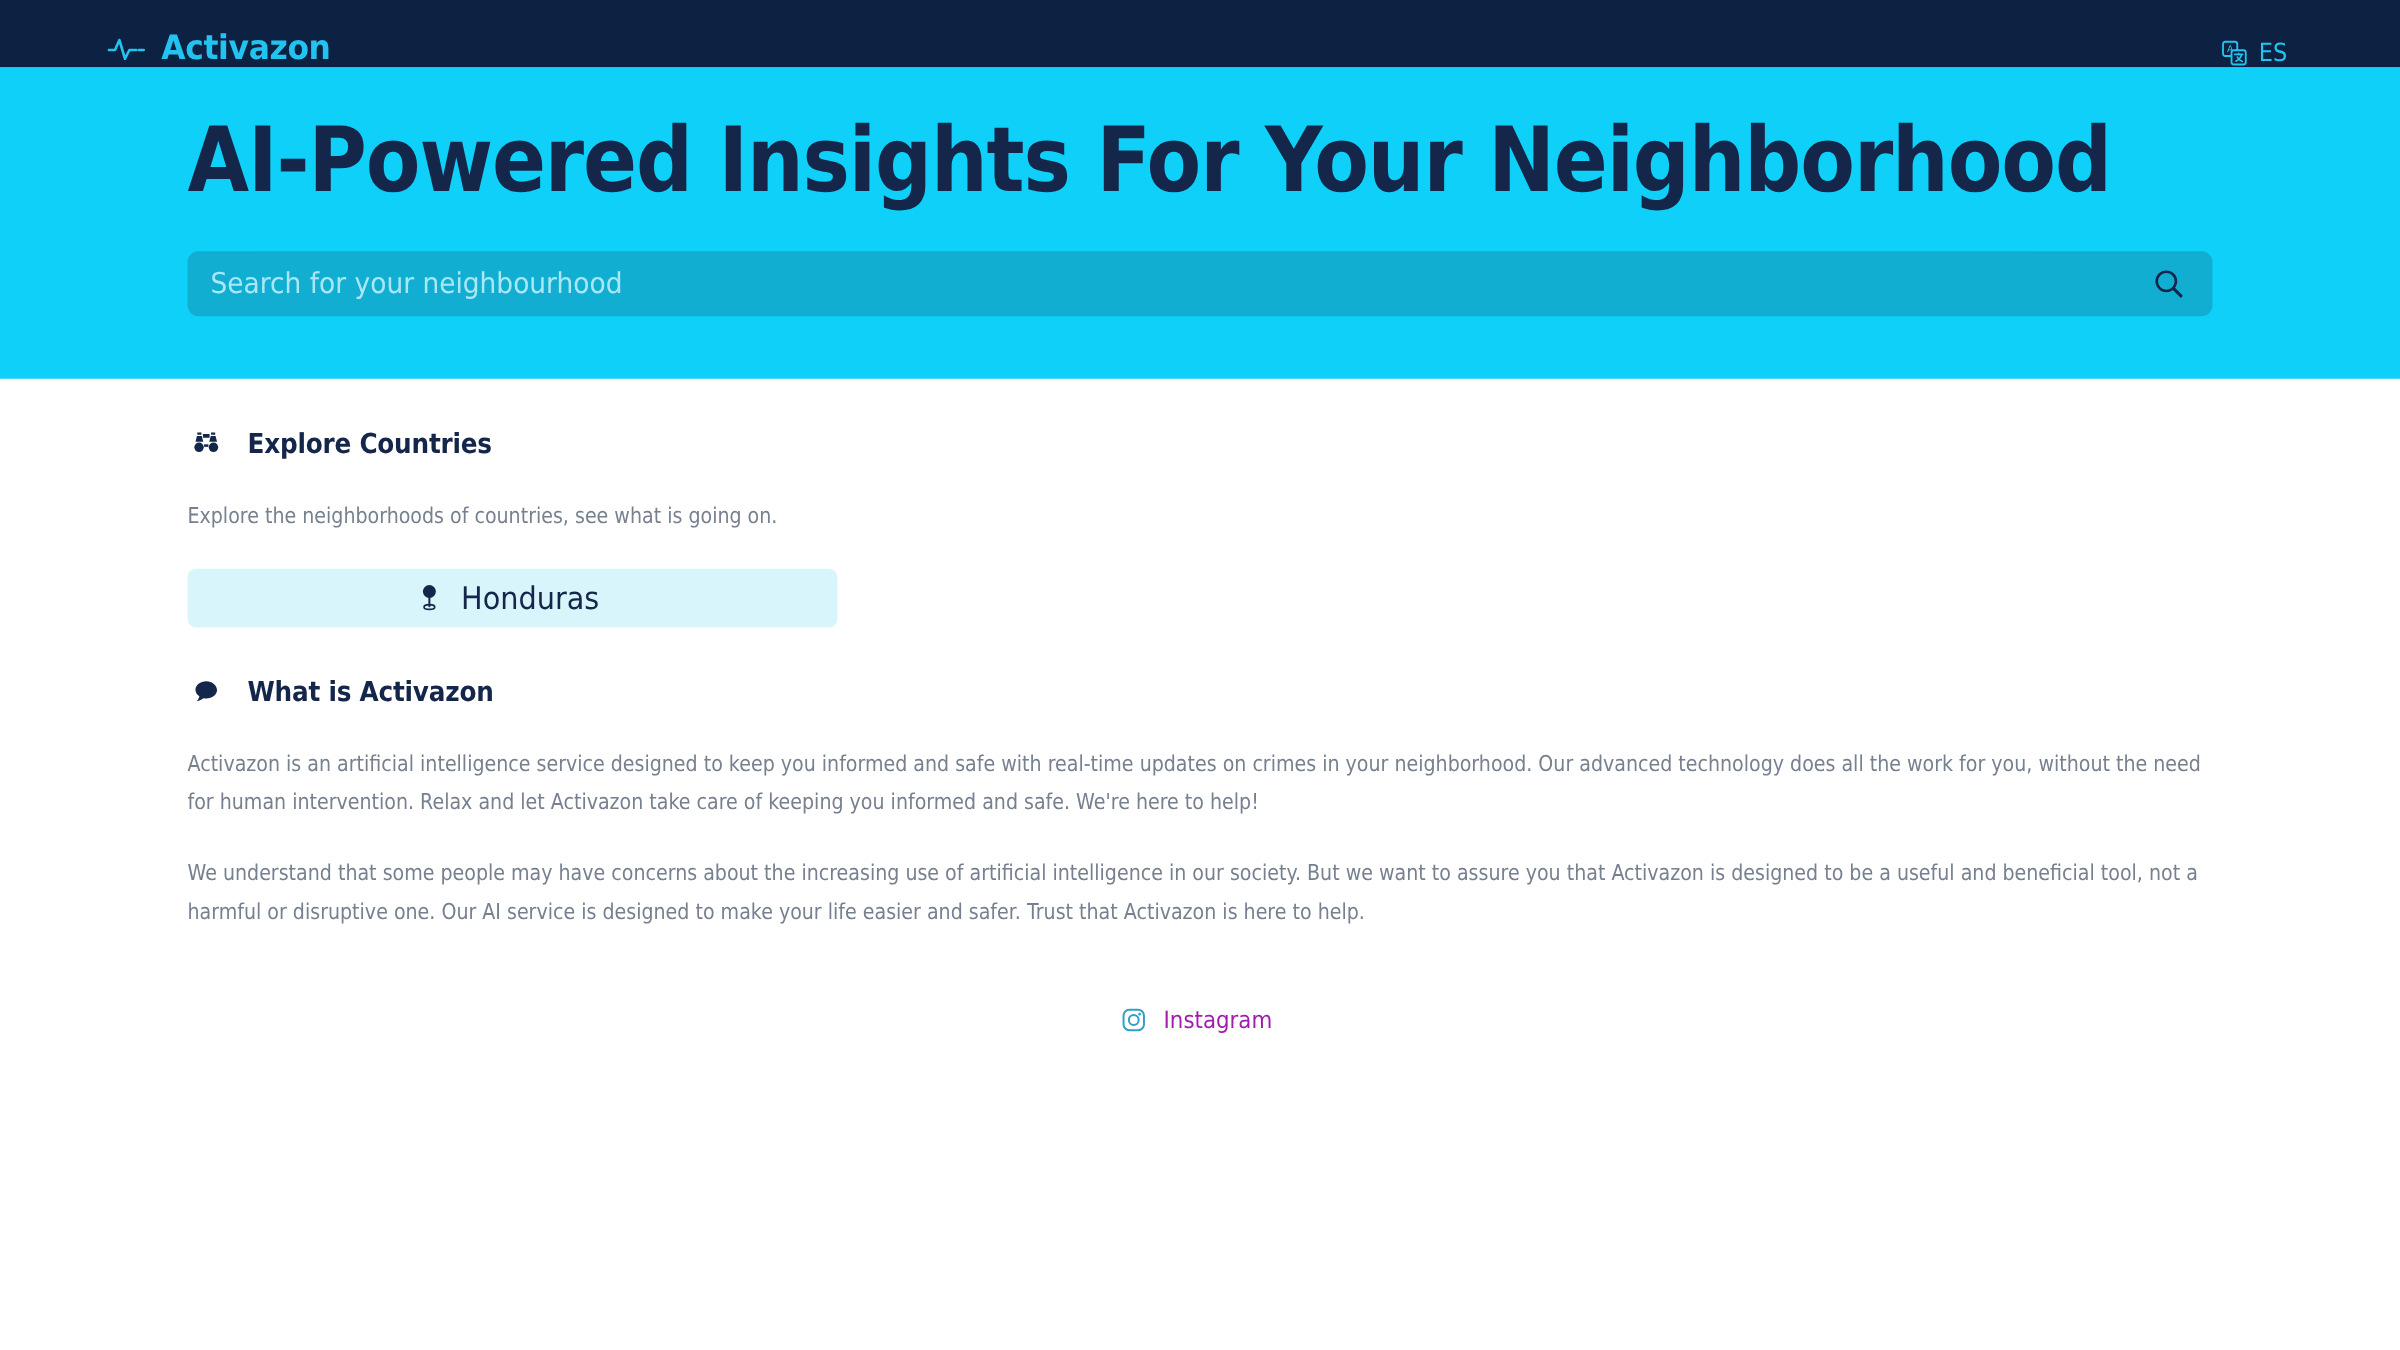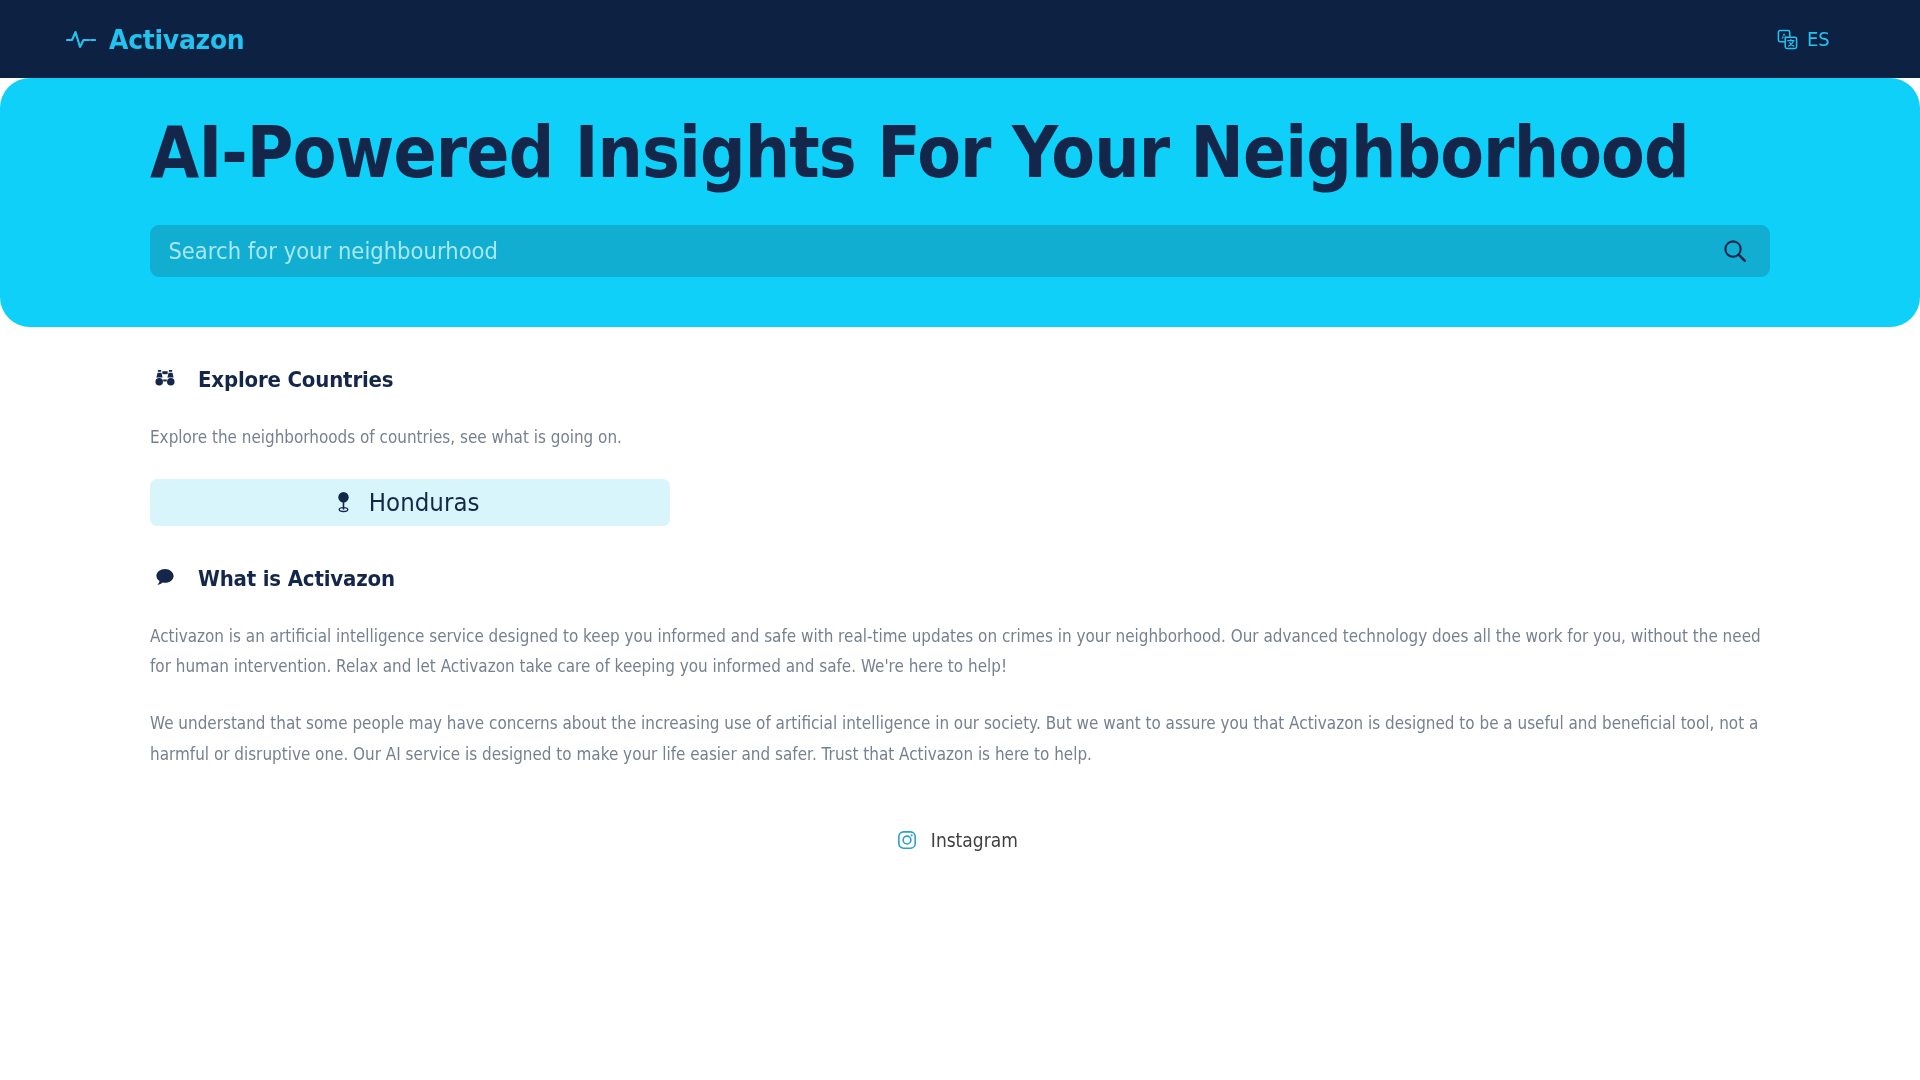--- a/index.html
+++ b/index.html
@@ -11,26 +11,26 @@
     width: 1920px;
     height: 1080px;
     background: #ffffff;
     font-family: "Liberation Sans", sans-serif;
     overflow: hidden;
     -webkit-font-smoothing: antialiased;
   }
 
   
   .topbar {
-    height: 78px;
+    height: 54px;
     background: #0d2243;
     display: flex;
-    align-items: center;
+    align-items: flex-end;
     justify-content: space-between;
-    padding: 0 88px 0 66px;
+    padding: 0 88px 0 86px;
     box-sizing: border-box;
   }
   .brand {
     display: flex;
     align-items: center;
     gap: 13px;
     text-decoration: none;
     cursor: pointer;
   }
   .brand-icon {
@@ -68,21 +68,20 @@
     font-size: 20px;
     transform: scaleX(0.9);
     transform-origin: left center;
   }
 
   
   .hero {
     background: #0fd0f8;
     padding: 38px 150px 50px 150px;
     box-sizing: border-box;
-    border-radius: 30px;
   }
   .hero-title {
     margin: 0;
     color: #14274a;
     font-family: "DejaVu Sans", sans-serif;
     font-weight: 700;
     font-size: 72px;
     line-height: 1.0;
     letter-spacing: -1px;
     transform: scaleX(0.885);
@@ -245,21 +244,21 @@
     width: 20px;
     height: 20px;
     display: block;
     color: #2f9fc9;
     flex: 0 0 auto;
   }
   .ig-link {
     display: flex;
     align-items: center;
     gap: 9px;
-    color: #404040;
+    color: #a21caf;
     text-decoration: none;
     cursor: pointer;
     font-family: "DejaVu Sans", sans-serif;
     font-size: 19px;
     text-align: right;
   }
 </style>
 </head>
 <body>
 

